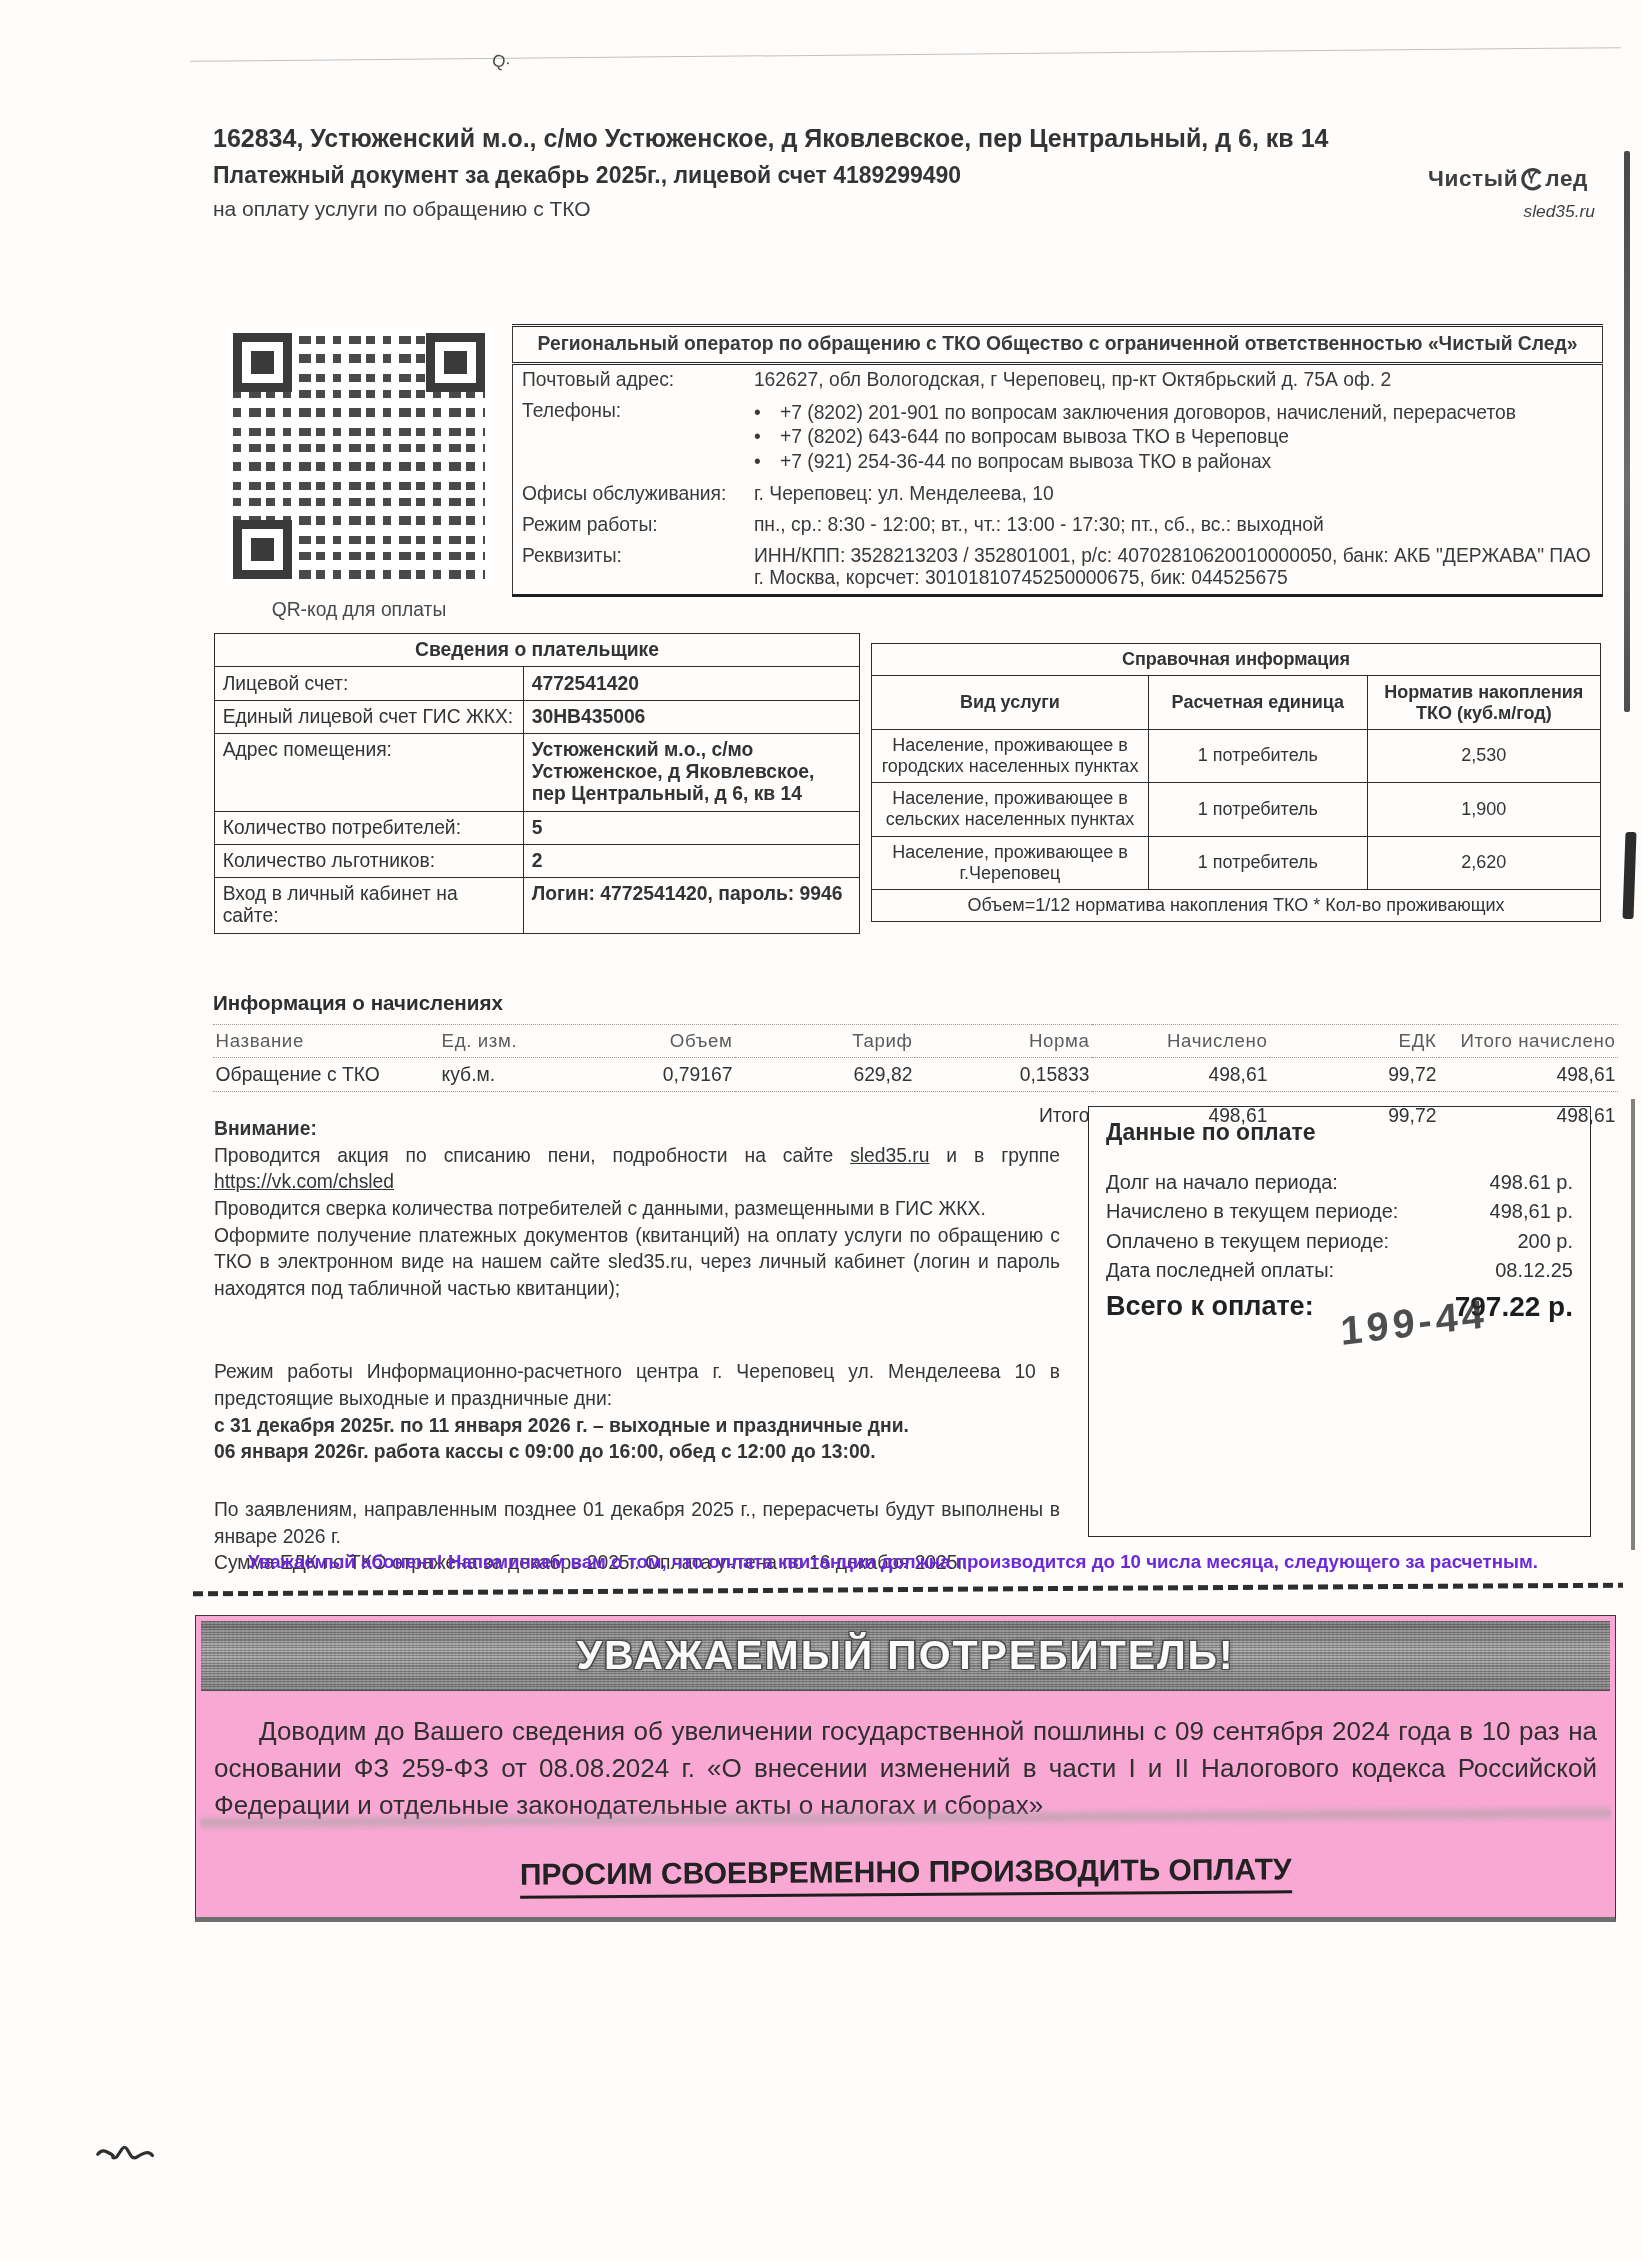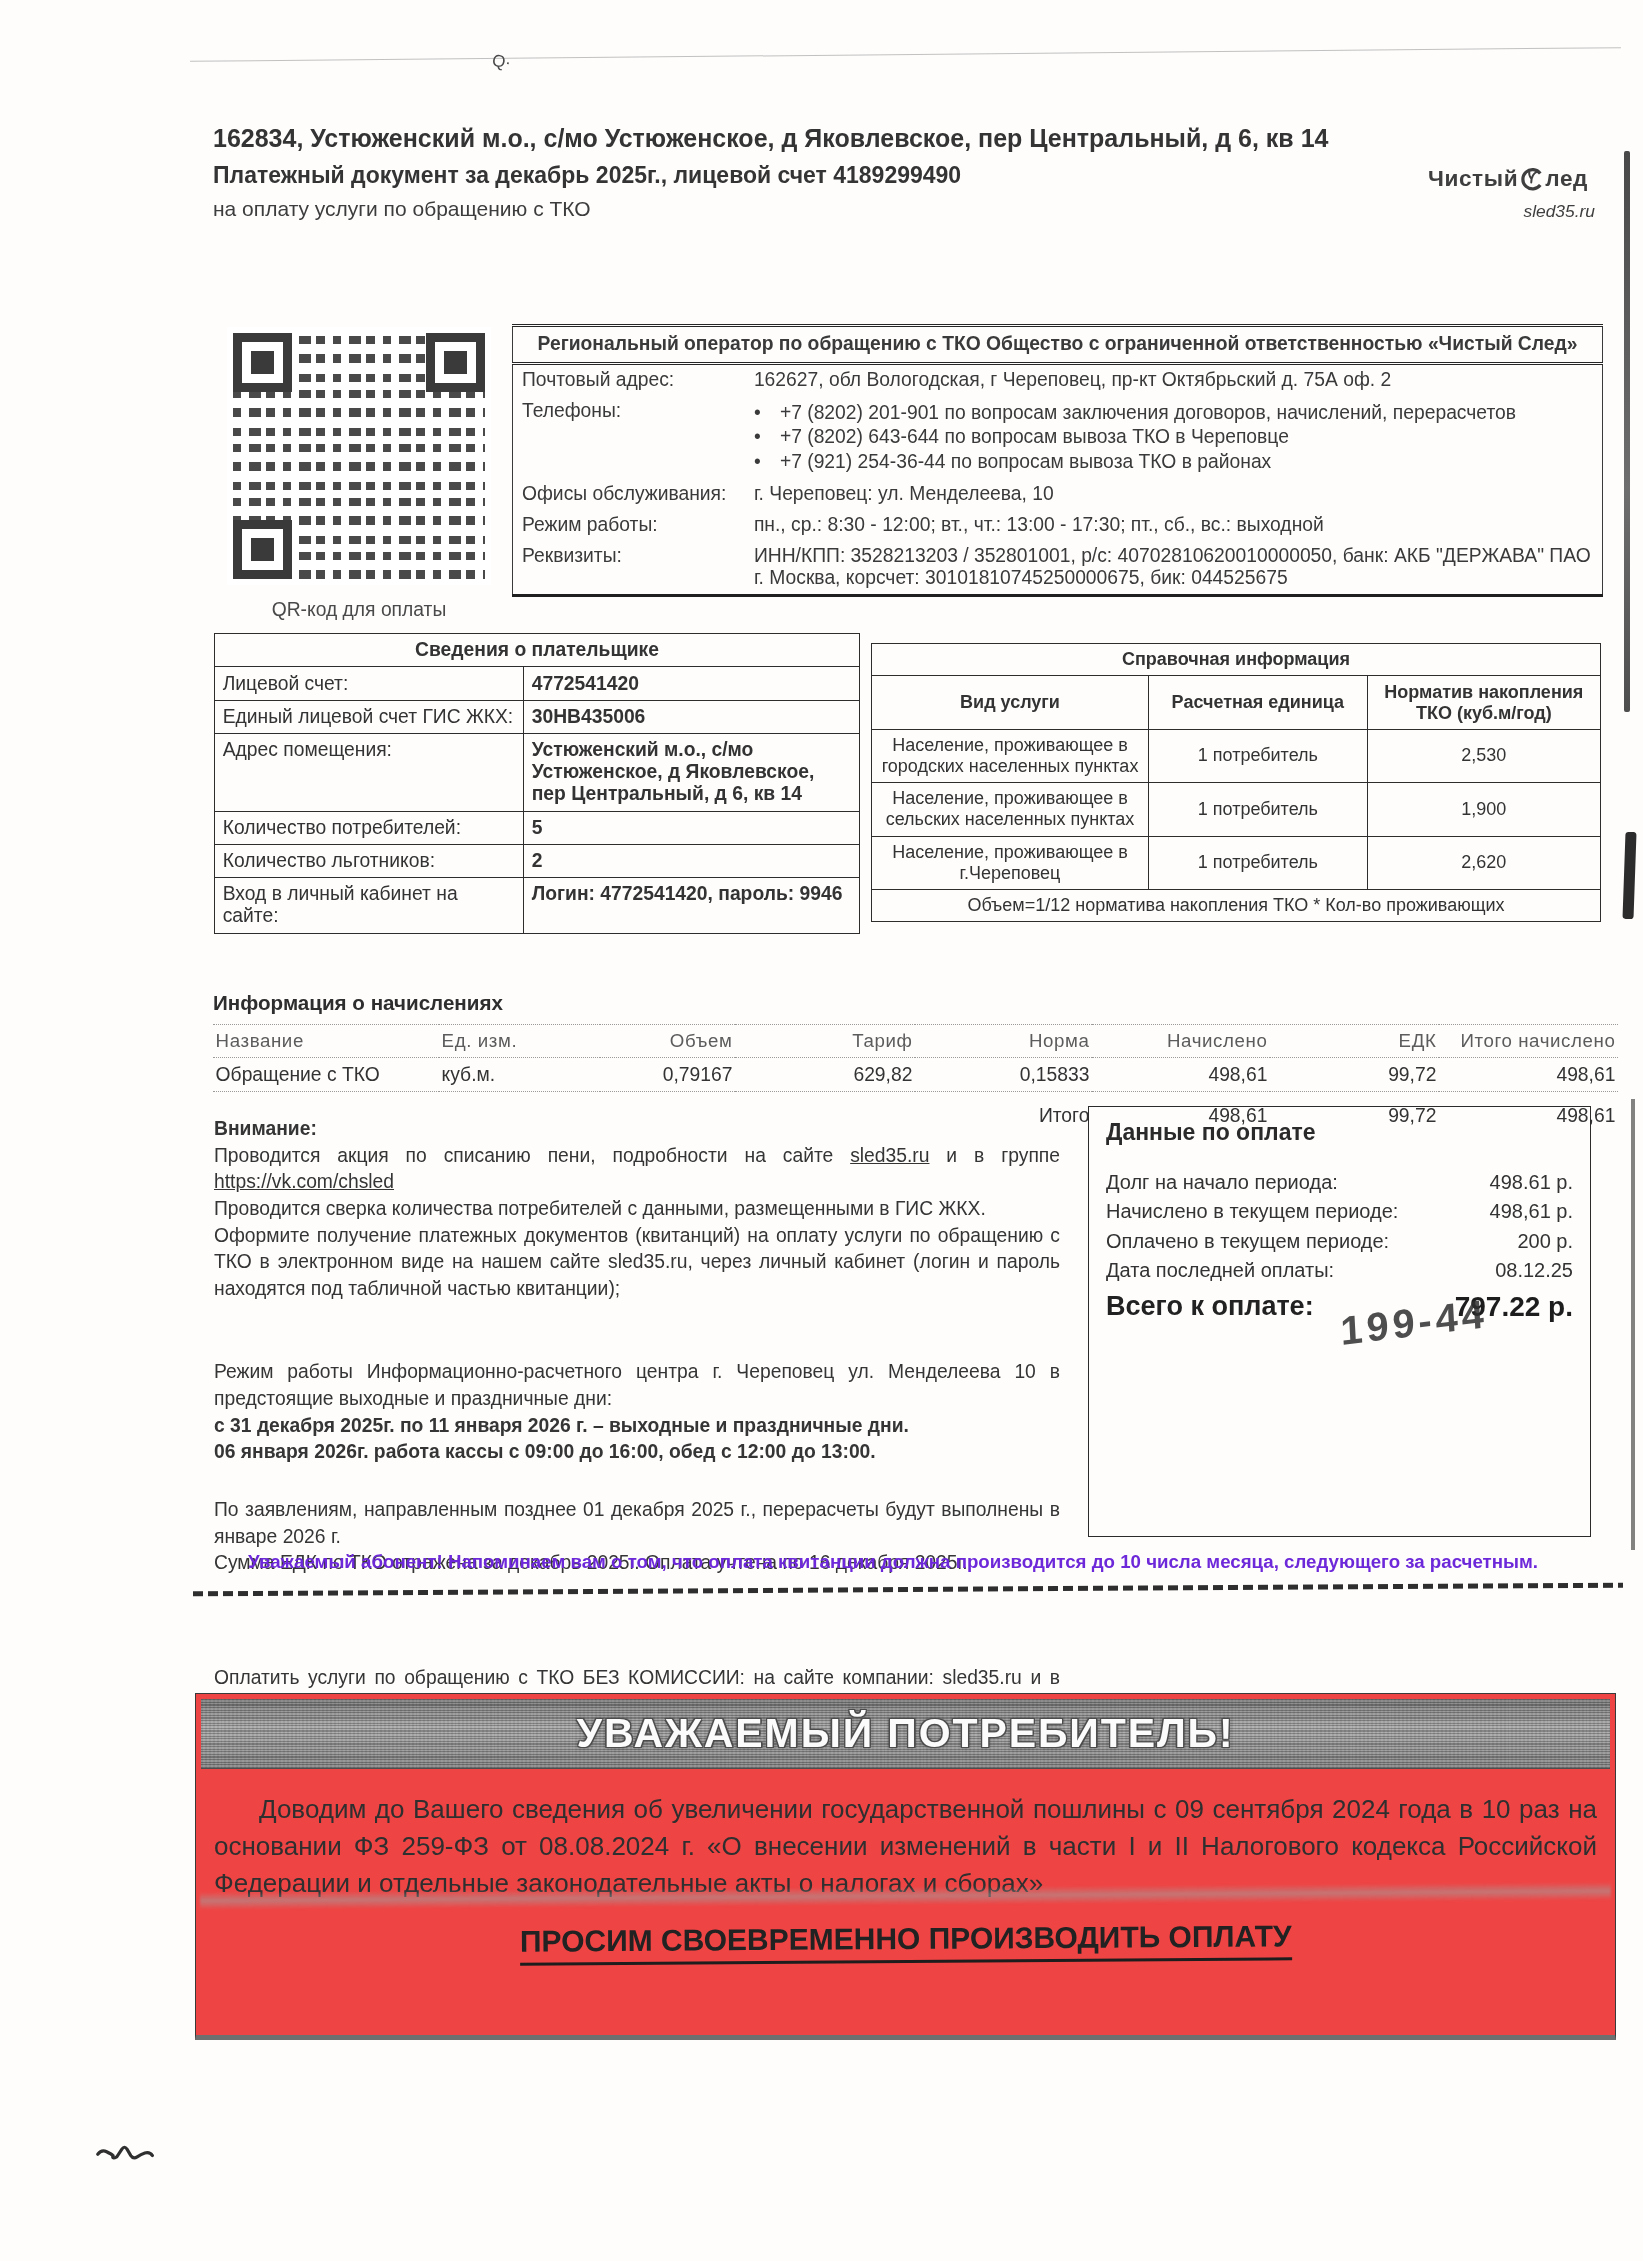--- a/index.html
+++ b/index.html
@@ -100,37 +100,37 @@
   .payment-total .val { font-size:28px; font-weight:bold; color:#1d1d1d; }
   .handwritten { position:absolute; left:251px; top:193px; font-size:40px; color:#303030;
     transform:rotate(-7deg) skewX(-4deg); letter-spacing:3.9px; font-weight:bold; opacity:.85; }
 
   
   .reminder { position:absolute; left:213px; top:1551px; width:1412px; font-size:18.7px; font-weight:bold; color:#6d28d9; text-indent:35px; }
   .dashed-sep { position:absolute; left:193px; top:1587px; width:1430px; height:5.2px;
     background:repeating-linear-gradient(90deg,#2e2e2e 0 9.7px,transparent 9.7px 15px); transform:rotate(-0.35deg); }
 
   
-  .banner { position:absolute; left:195px; top:1693px; width:1421px; height:347px;
-    border:1.9px solid #3a3a3a; border-bottom:5.2px solid #6f6f6f; background:#ef4444; }
+  .banner { position:absolute; left:195px; top:1615px; width:1421px; height:307px;
+    border:1.9px solid #3a3a3a; border-bottom:5.2px solid #6f6f6f; background:#f9a8d4; }
   .banner-bar { position:relative; margin:5.2px; height:70px;
     background:
       repeating-linear-gradient(0deg, rgba(0,0,0,.20) 0 1.3px, rgba(255,255,255,.10) 1.3px 2.6px),
       repeating-linear-gradient(90deg, rgba(0,0,0,.08) 0 1.9px, rgba(255,255,255,0) 1.9px 3.9px),
       linear-gradient(180deg,#7d7d7d,#ababab 42%,#878787);
     border-bottom:1.9px solid #4e4e4e;
     display:flex; align-items:center; justify-content:center; }
   .banner-title { font-size:41px; font-weight:bold; letter-spacing:1.9px; color:#fbfbfb;
     text-shadow:-1.3px -1.3px 0 #4c4c4c, 1.3px -1.3px 0 #4c4c4c, -1.3px 1.3px 0 #4c4c4c, 1.3px 1.3px 0 #4c4c4c, 0 0 5.2px rgba(0,0,0,.45); }
   .banner-body { position:relative; padding:17px 18px 0 18px; font-size:26px; line-height:1.42; text-align:justify;
     text-indent:45px; color:#2f2f2f; }
   .smear { position:absolute; left:3.9px; right:3.9px; top:193px; height:18px;
     background:linear-gradient(180deg, rgba(200,200,200,0), rgba(160,160,160,.55), rgba(210,210,210,0));
     filter:blur(1.3px); transform:rotate(-0.4deg); pointer-events:none; }
-  .banner-footer { text-align:center; margin-top:20px; }
+  .banner-footer { text-align:center; margin-top:31px; }
   .banner-footer span { display:inline-block; font-size:30px; font-weight:bold; color:#222;
     border-bottom:3.9px solid #1d1d1d; padding-bottom:3.9px; transform:rotate(-0.4deg); }
 </style>
 </head>
 <body>
 
 <div class="page">
 
   <div class="top-scan-line"></div>
   <div class="printer-mark">Q·</div>

